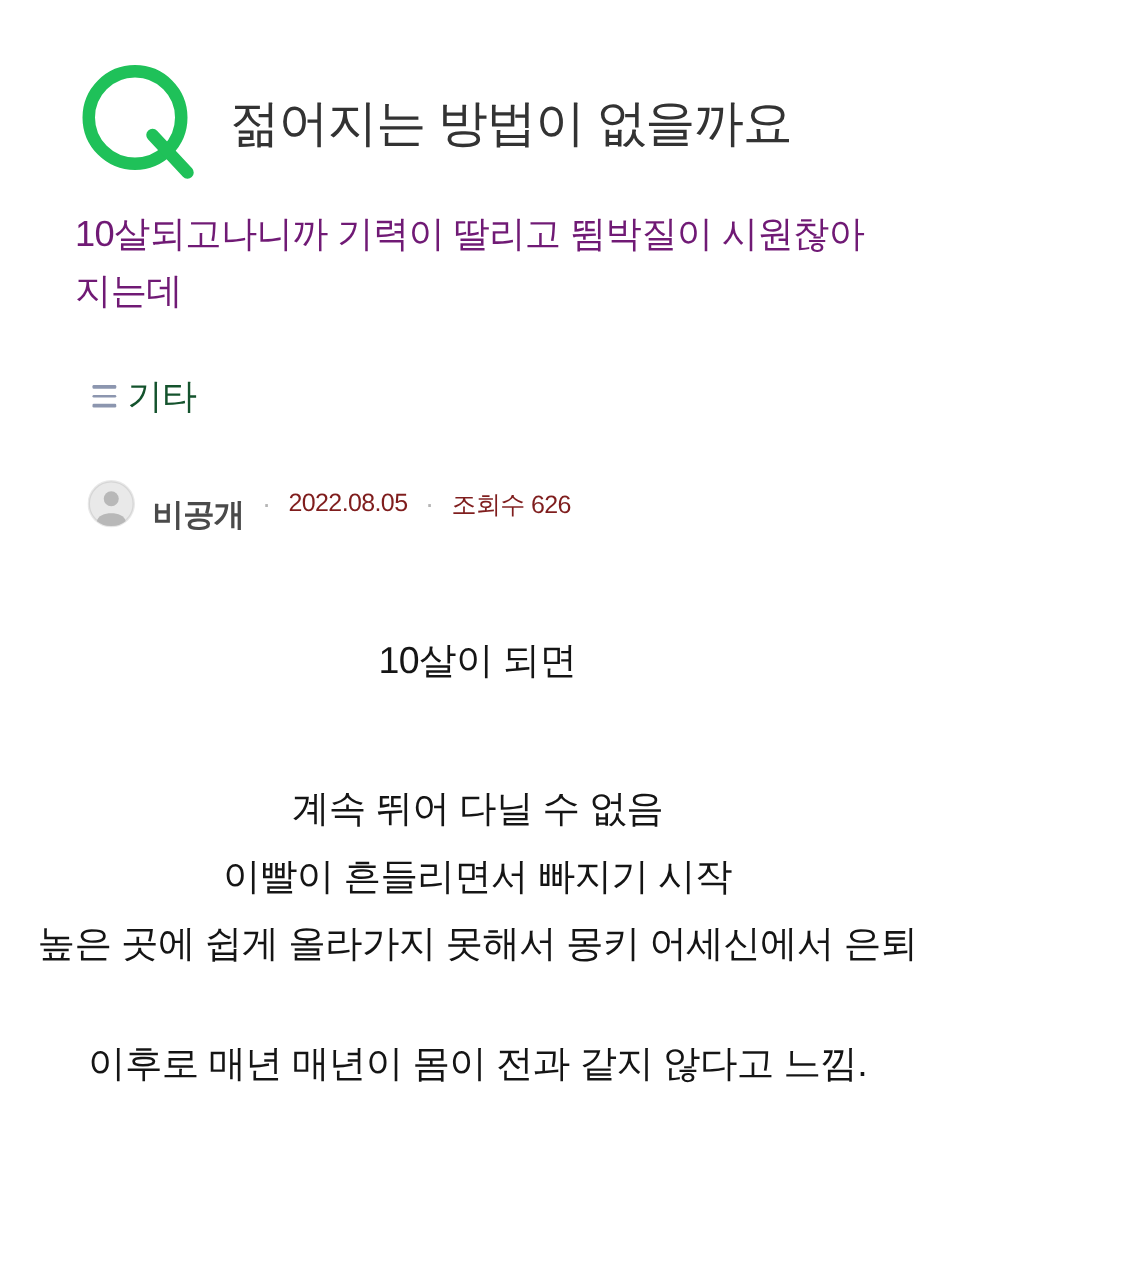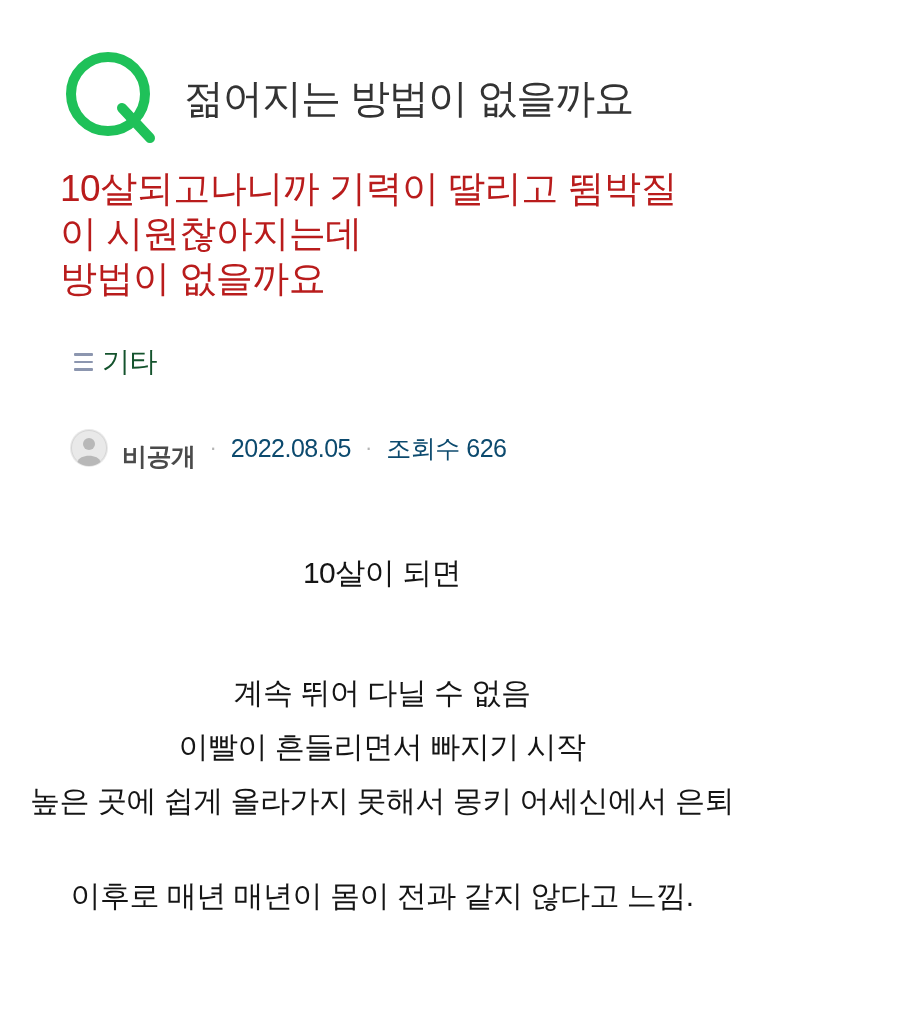--- a/index.html
+++ b/index.html
@@ -31,23 +31,23 @@
   .q-title {
     font-size: 40px;
     font-weight: 500;
     color: #333333;
     letter-spacing: -1px;
   }
 
   
   .q-body {
     padding: 16px 60px 0 60px;
-    font-size: 37px;
+    font-size: 29px;
     line-height: 45px;
-    color: #b91c1c;
+    color: #701a75;
     letter-spacing: -0.5px;
   }
 
   
   .q-category {
     display: flex;
     align-items: center;
     gap: 9px;
     margin: 42px 0 0 74px;
     cursor: pointer;
@@ -87,22 +87,22 @@
     font-weight: 700;
     color: #4a4a4a;
     letter-spacing: -0.5px;
     margin-top: 17px;
   }
   .meta-dot {
     font-size: 22px;
     color: #b5b5b5;
   }
   .meta-date, .meta-views {
-    font-size: 25px;
-    color: #0c4a6e;
+    font-size: 20px;
+    color: #7f1d1d;
     letter-spacing: -0.5px;
   }
 
   
   .answer {
     margin-top: 80px;
     text-align: center;
     color: #151515;
     font-size: 30px;
     letter-spacing: -0.5px;
@@ -125,21 +125,20 @@
   <div class="q-header">
     <svg class="q-logo" viewBox="0 0 100 104">
       <circle cx="48" cy="48" r="37" fill="none" stroke="#1fc159" stroke-width="10"></circle>
       <line x1="62" y1="62" x2="90" y2="92" stroke="#1fc159" stroke-width="10" stroke-linecap="round"></line>
     </svg>
     <h1 class="q-title">젊어지는 방법이 없을까요</h1>
   </div>
 
   <div class="q-body">
     <div>10살되고나니까 기력이 딸리고 뜀박질이 시원찮아지는데</div>
-    <div>방법이 없을까요</div>
   </div>
 
   <div class="q-category">
     <span class="cat-icon">
       <span></span>
         <span></span>
         <span></span>
     </span>
     <span class="cat-label">기타</span>
   </div>

